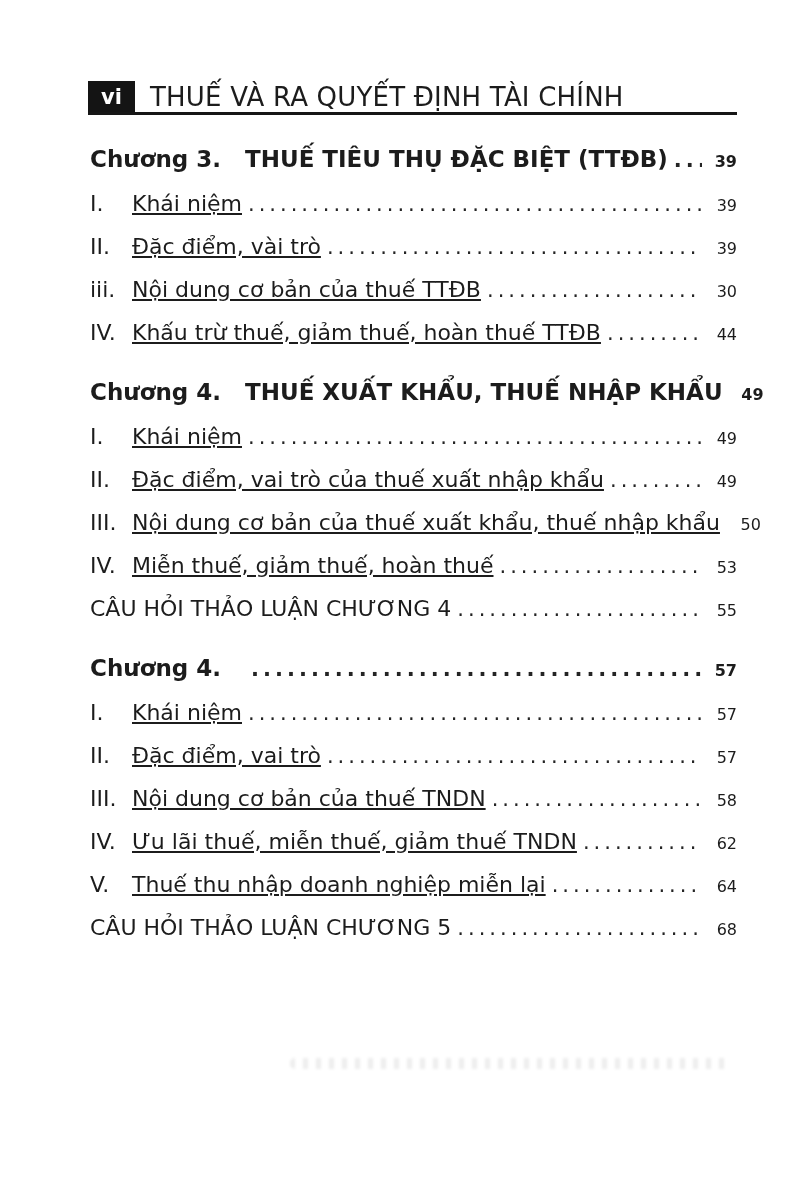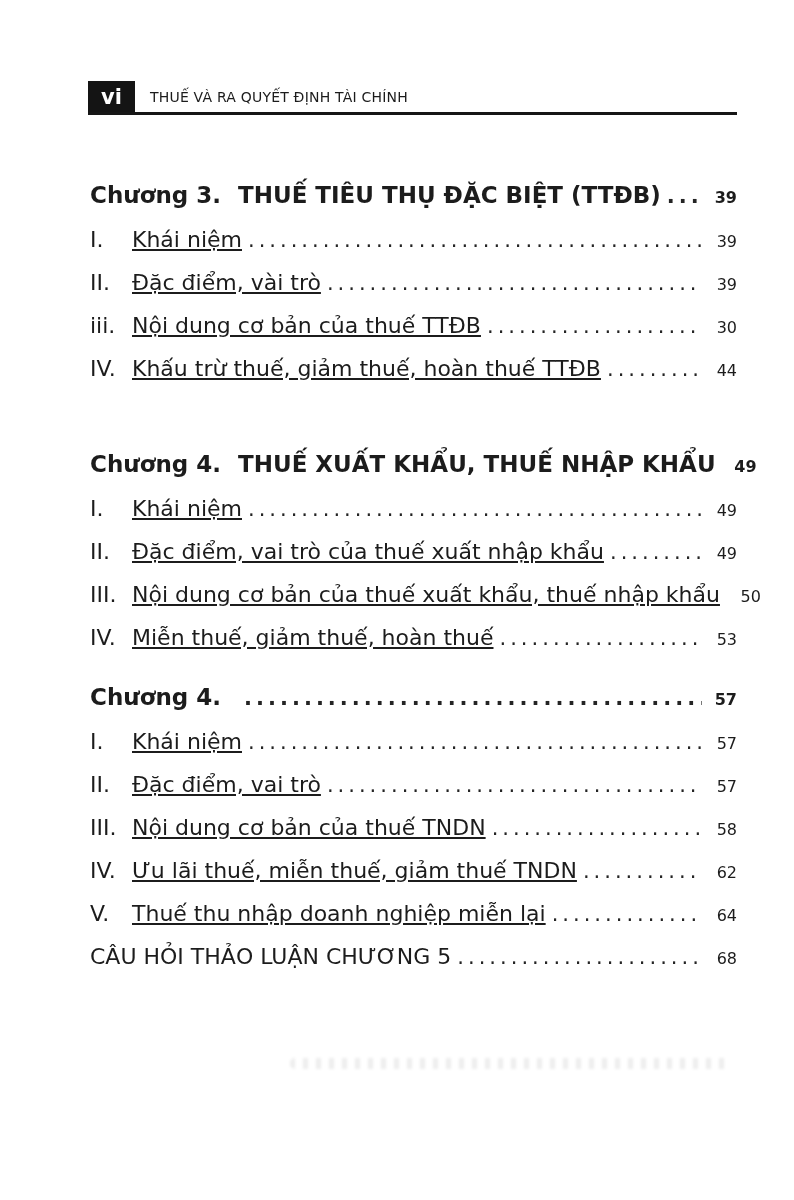--- a/index.html
+++ b/index.html
@@ -16,34 +16,34 @@
   .header { position: absolute; left: 88px; top: 81px; width: 649px; }
   .header-row { display: flex; align-items: center; }
   .vi-box {
     background: #141414; color: #ffffff;
     width: 47px; height: 31px; flex: none;
     display: flex; align-items: center; justify-content: center;
     font-weight: bold; font-size: 21px;
   }
   .running-title {
     margin-left: 15px;
-    font-size: 14px; font-weight: 500; letter-spacing: 0.2px;
+    font-size: 26px; font-weight: 500; letter-spacing: 0.2px;
     white-space: nowrap;
   }
   .header-rule { height: 3px; background: #161616; width: 649px; }
 
   
   .toc { position: absolute; left: 90px; top: 146px; width: 647px; }
   .section:not(:first-child) { margin-top: 34px; }
 
   .row { display: flex; align-items: baseline; }
 
   .chapter-row { font-weight: bold; font-size: 23px; margin-bottom: 19px; }
-  .chapter-label { white-space: nowrap; margin-right: 17px; flex: none; text-align: right; }
-  .chapter-title { white-space: nowrap; flex: none; margin-top: 36px; }
+  .chapter-label { white-space: nowrap; margin-right: 24px; flex: none; text-align: right; }
+  .chapter-title { white-space: nowrap; flex: none; }
 
   .item-row { font-size: 22px; margin-bottom: 18px; }
   .item-num { flex: none; width: 42px; }
   .item-label { white-space: nowrap; flex: none; text-decoration: underline; }
 
   .footer-row { font-size: 22px; }
   .footer-label { white-space: nowrap; flex: none; }
 
   .dots {
     flex: 1 1 0; min-width: 0;
@@ -147,20 +147,25 @@
     <span class="page-ref">50</span>
   </div>
 
   <div class="row item-row">
     <span class="item-num">IV.</span>
     <span class="item-label">Miễn thuế, giảm thuế, hoàn thuế</span>
     <span class="dots"></span>
     <span class="page-ref">53</span>
   </div>
 </div>
+    <div class="row footer-row">
+      <span class="footer-label">CÂU HỎI THẢO LUẬN CHƯƠNG 4</span>
+      <span class="dots"></span>
+      <span class="page-ref">55</span>
+    </div>
   </div>
 
   <div class="section">
     <div class="row chapter-row">
       <span class="chapter-label">Chương 4.</span>
       <span class="dots"></span>
       <span class="page-ref">57</span>
     </div>
     <div>
   <div class="row item-row">

